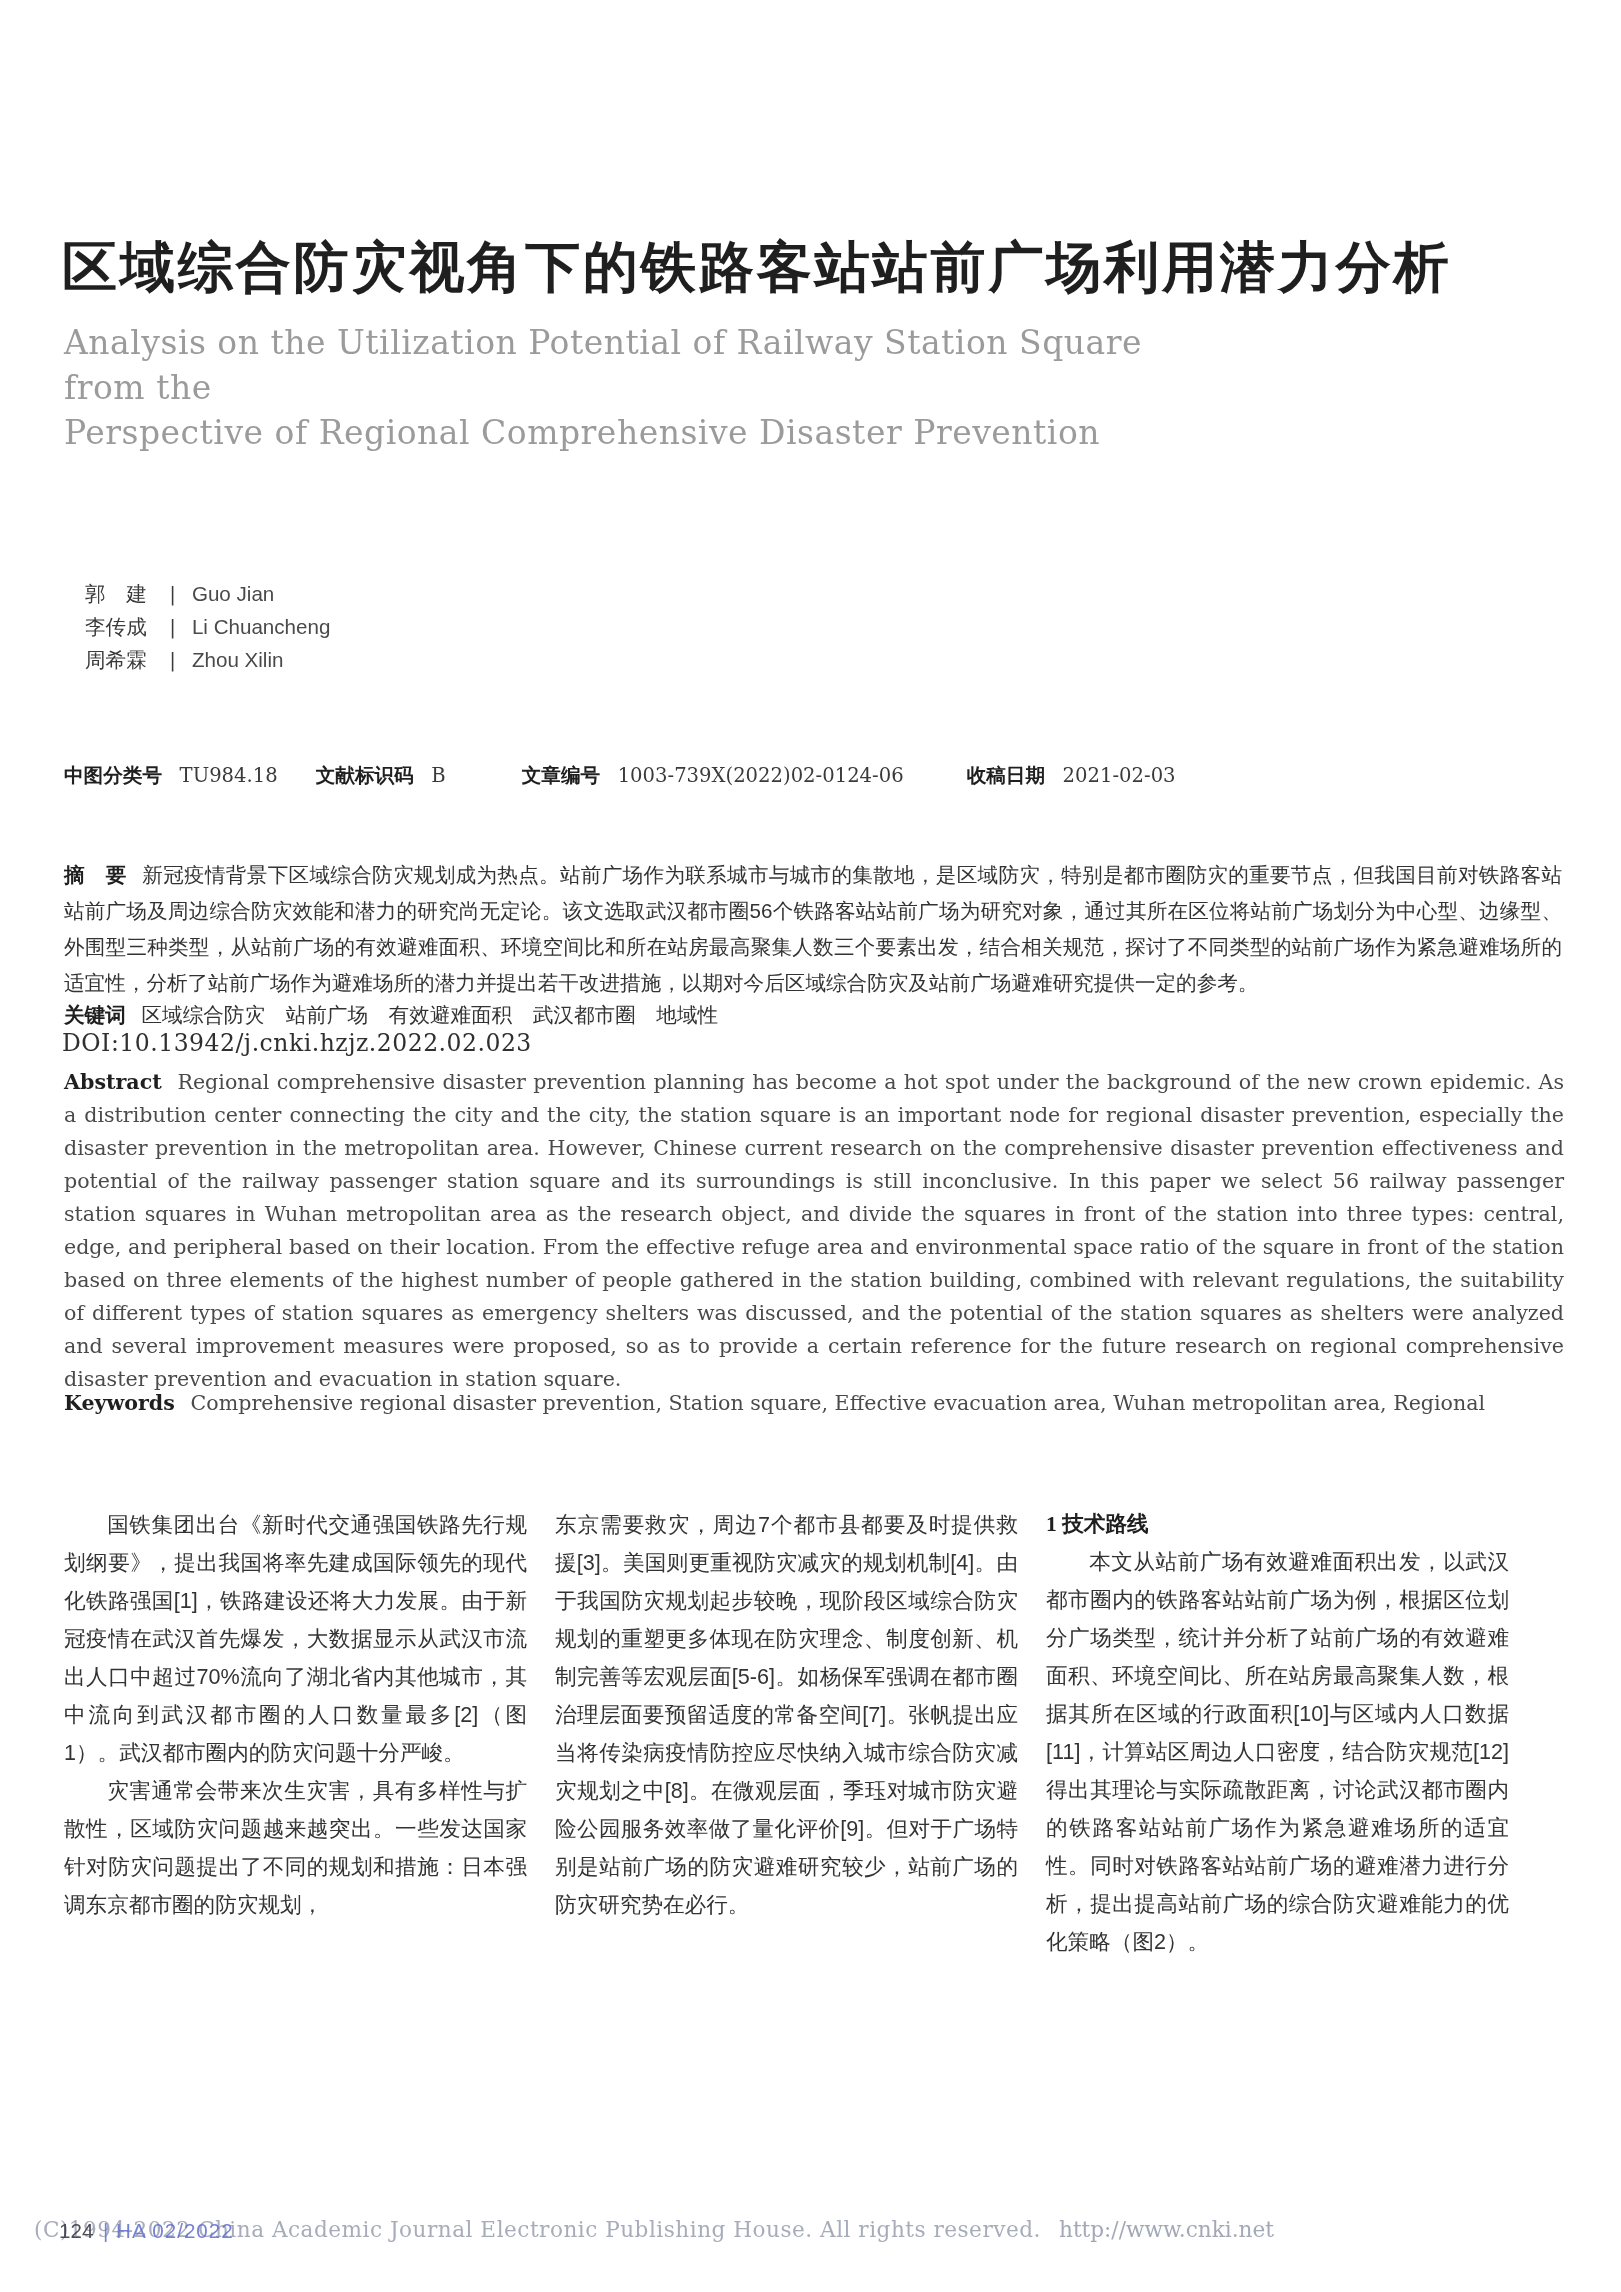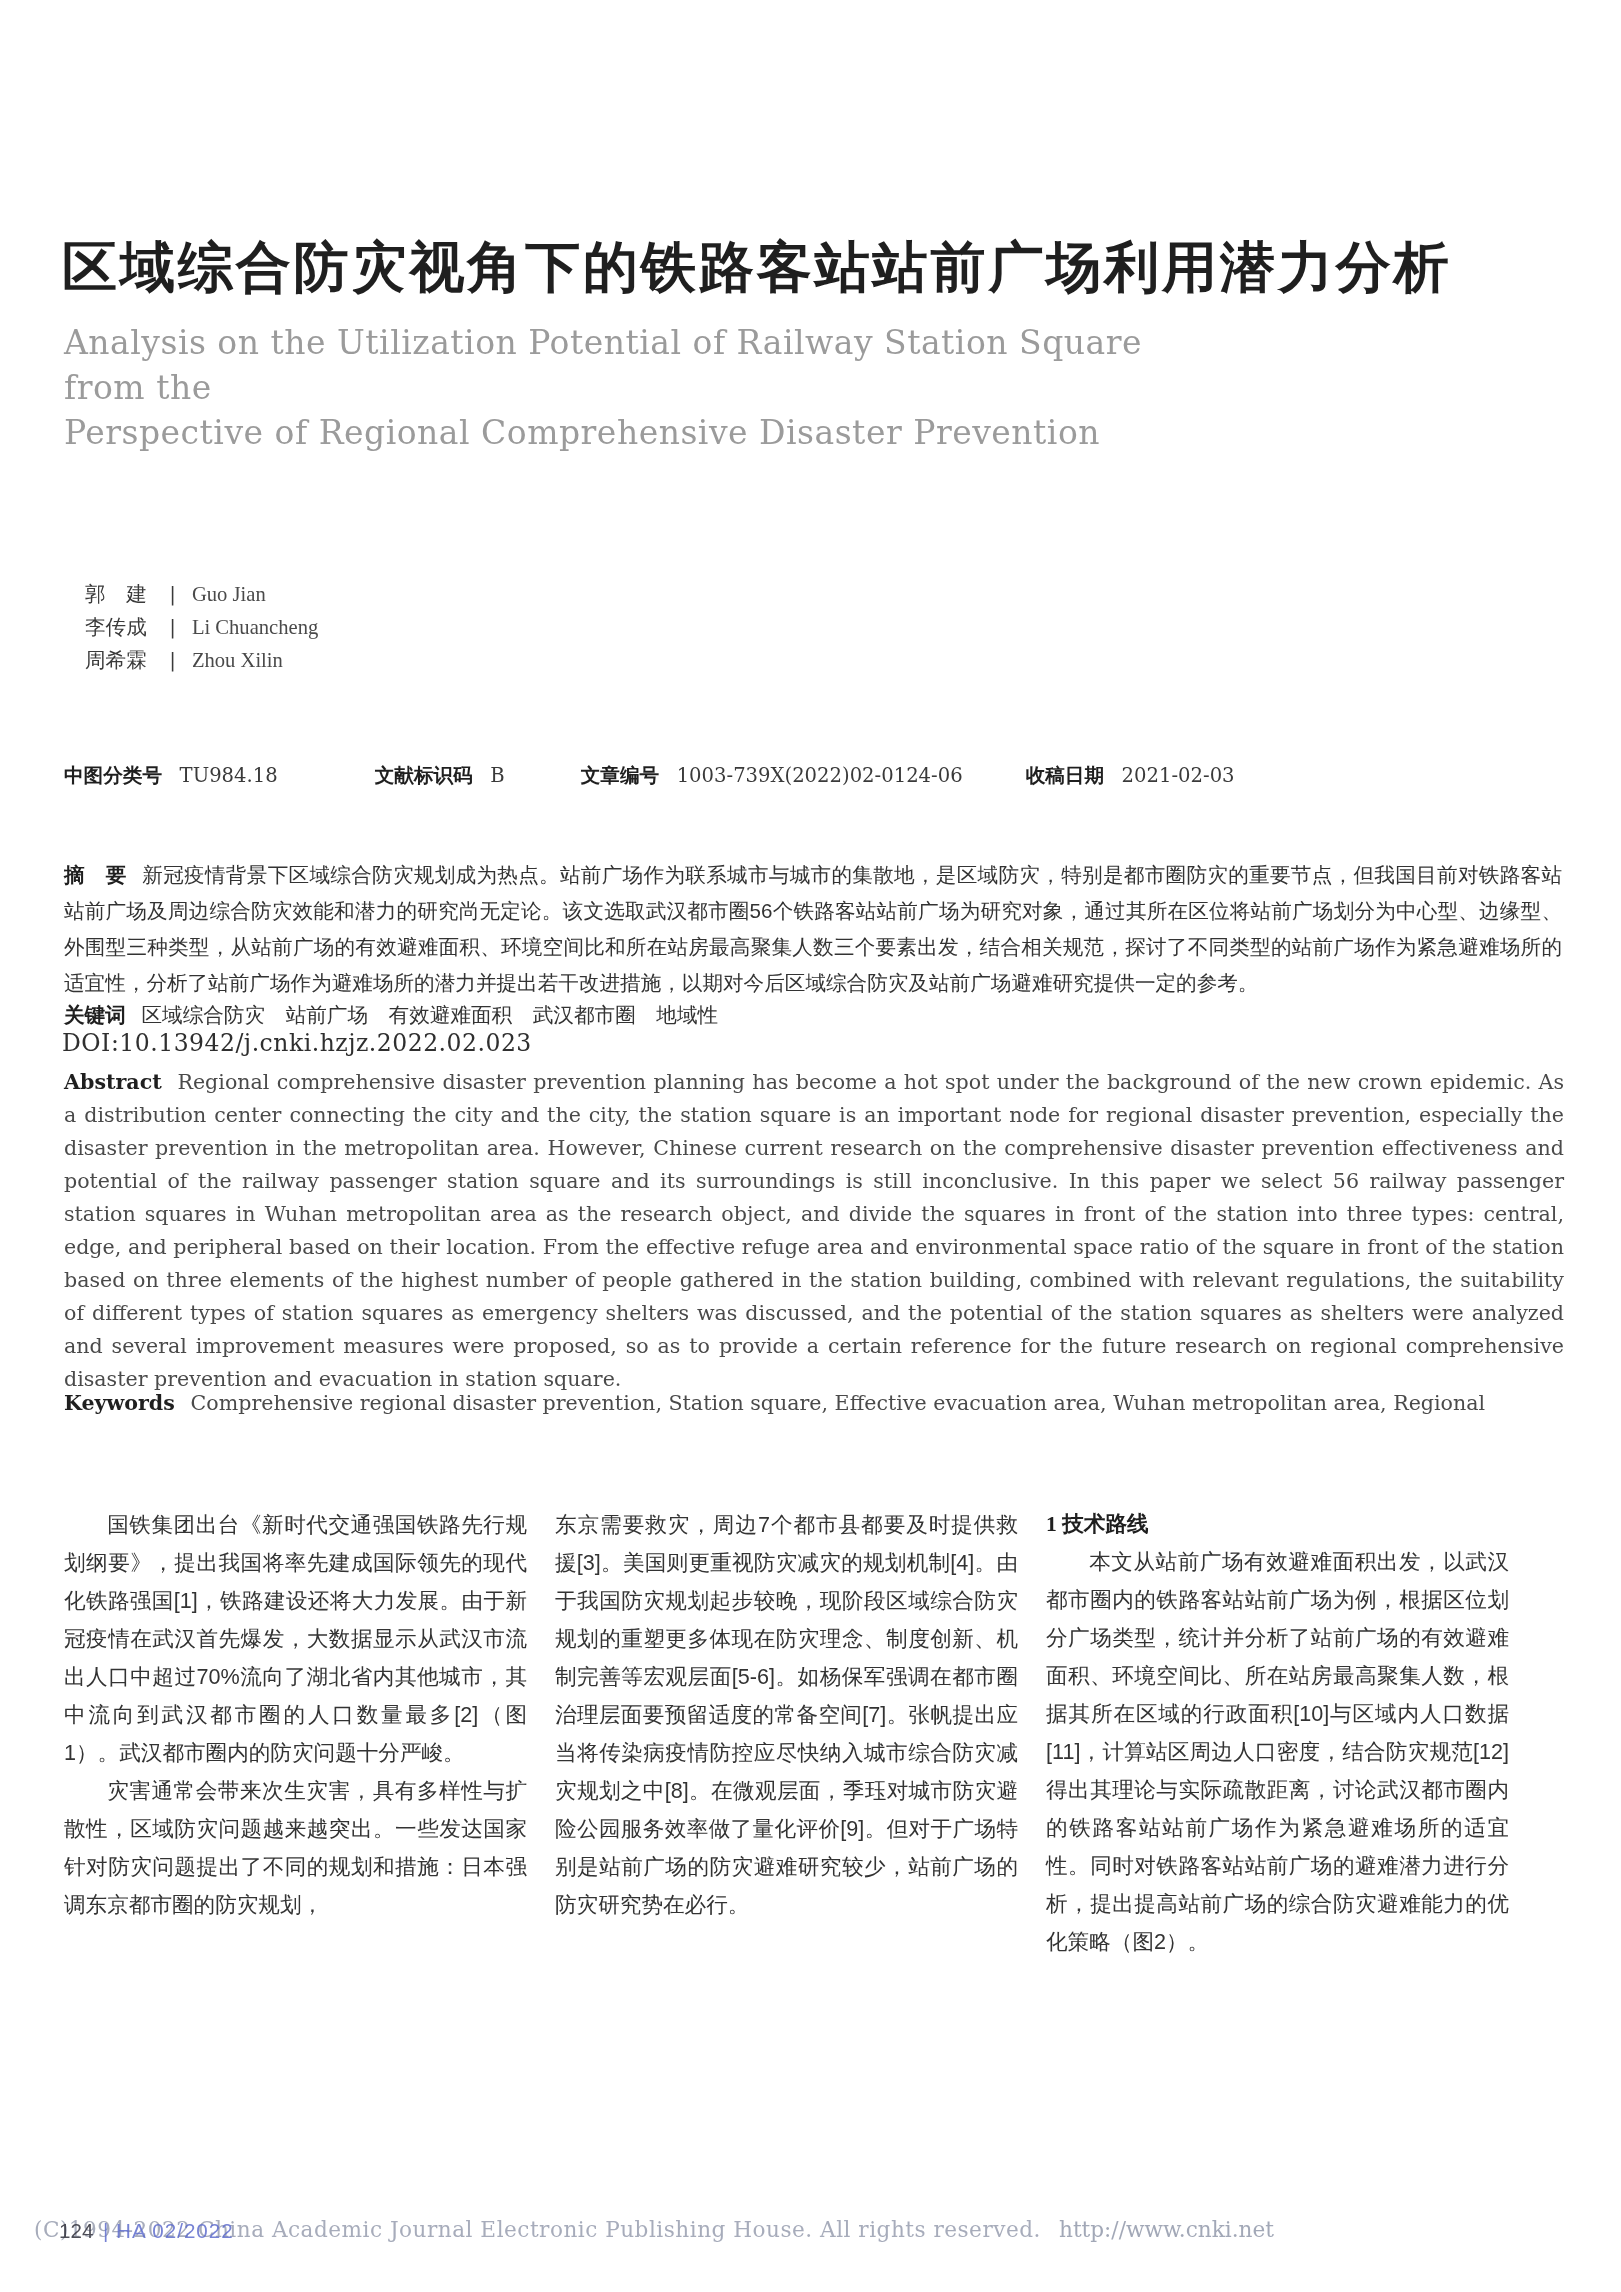--- a/index.html
+++ b/index.html
@@ -28,32 +28,32 @@
   }
   .author-row{display:flex;align-items:baseline;}
   .author-name-cn{
     display:inline-block;width:82px;color:#3a3a3a;
   }
   .author-sep{
     display:inline-block;margin:0 13.7px 0 0;color:#3a3a3a;
     font-family:"DejaVu Sans Mono",monospace;font-size:18.6px;
   }
   .author-name-en{
-    font-family:Liberation Serif, serif;color:#4a4a4a;text-align:center;
+    font-family:Liberation Sans, sans-serif;color:#4a4a4a;text-align:center;
   }
   .meta-line{
     position:absolute;left:64px;top:762px;width:1470px;
     font-size:19.6px;display:flex;align-items:baseline;white-space:nowrap;
   }
   .meta-label{font-weight:bold;color:#1f1f1f;}
   .meta-value{
     font-family:"DejaVu Serif","Liberation Serif",serif;
     color:#3a3a3a;margin-left:17.6px;
   }
-  .meta-gap1{margin-left:97px;}
+  .meta-gap1{margin-left:38px;}
   .meta-gap2{margin-left:76px;}
   .meta-gap3{margin-left:63px;}
   .abstract-cn{
     position:absolute;left:64px;top:857px;width:1498px;
     font-size:20.6px;line-height:36px;text-align:justify;color:#333;
   }
   .inline-label{font-weight:bold;color:#1f1f1f;margin-right:15.7px;}
   .keywords-cn{
     position:absolute;left:64px;top:1001px;width:1498px;
     font-size:20.6px;color:#333;

